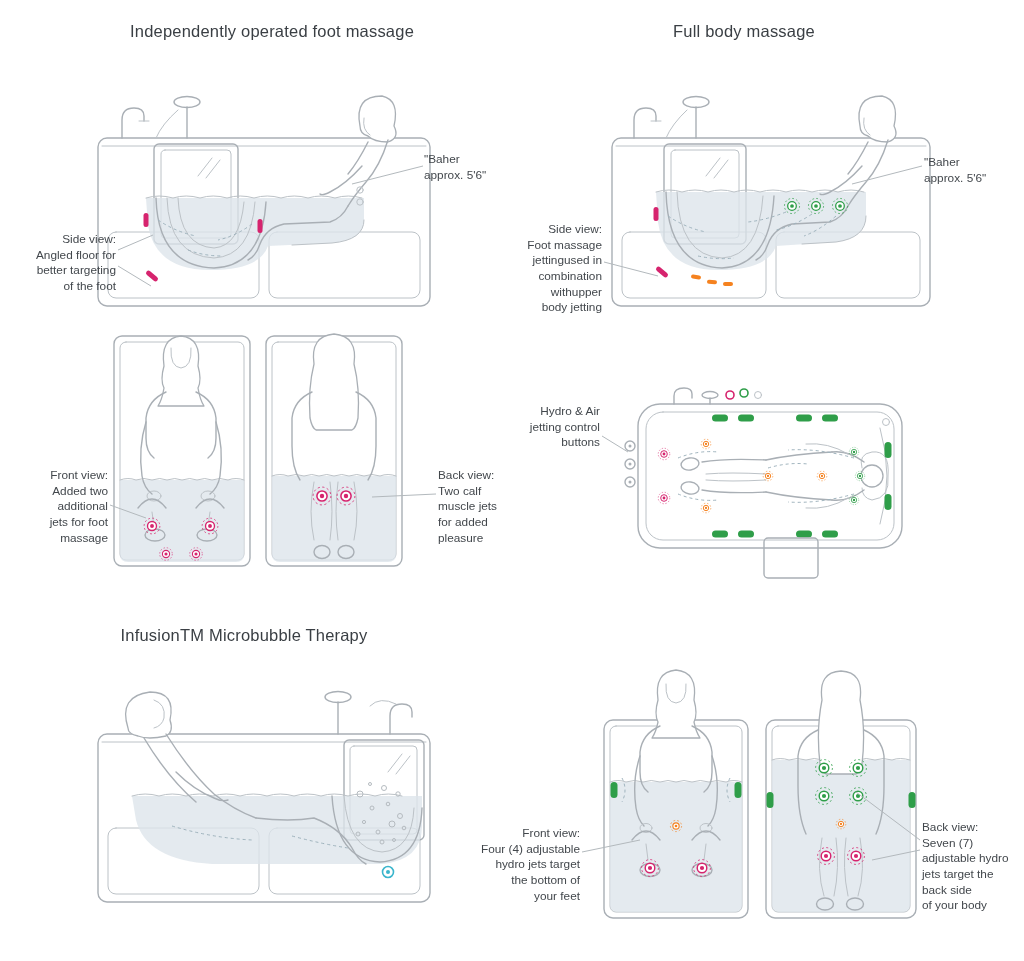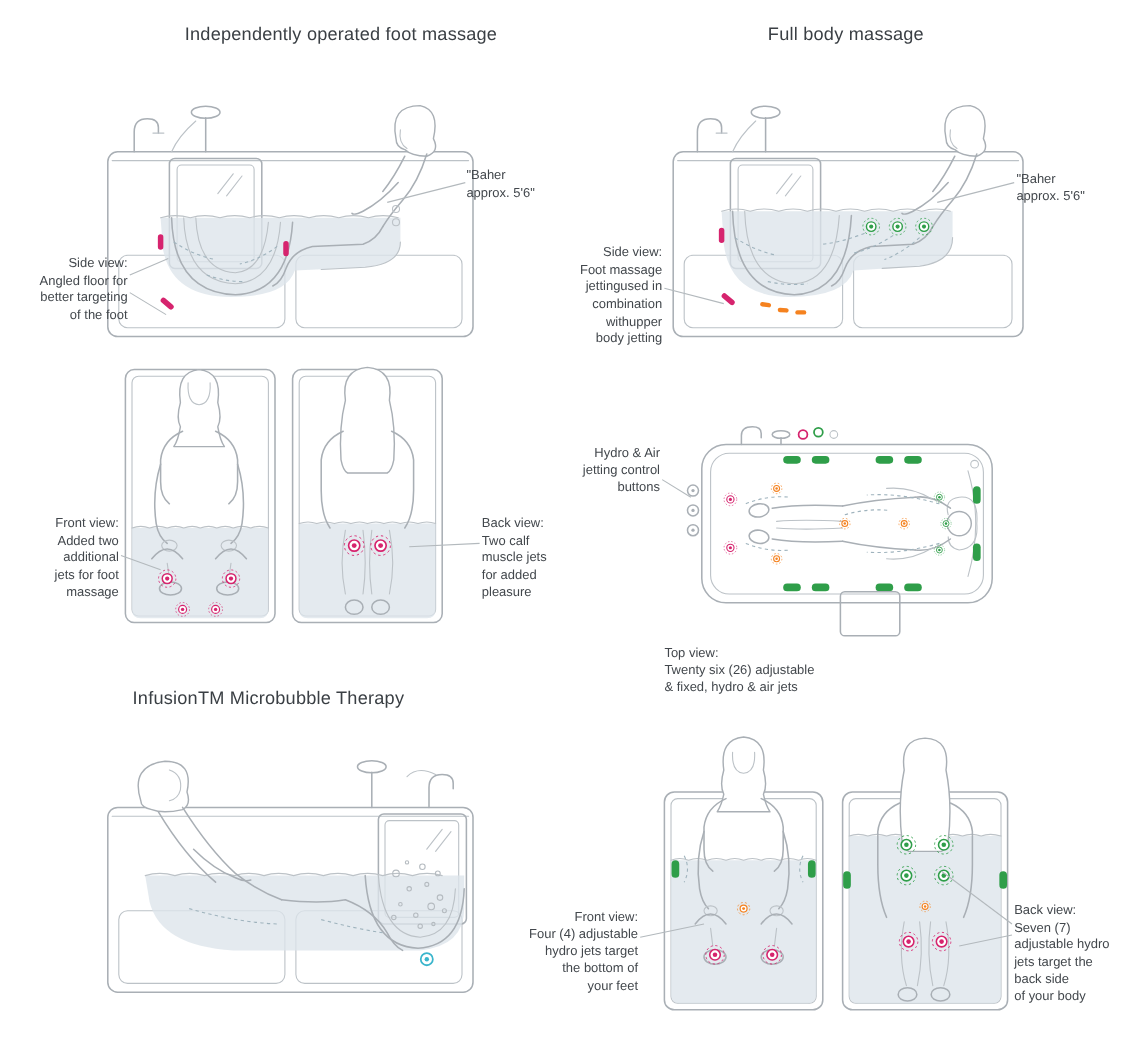--- a/index.html
+++ b/index.html
@@ -51,22 +51,22 @@
         </g>
       <g id="barP">
           <rect x="-2.5" y="-7" width="5" height="14" rx="2.5" fill="#d6246e"></rect>
         </g>
       <g id="barO">
           <rect x="-5" y="-2" width="10" height="4" rx="2" fill="#f5821f"></rect>
         </g>
     </defs>
   </svg>
 
-  <div class="title" style="left:92px; top:22px; width:360px;text-align:right;">Independently operated foot massage</div>
-  <div class="title" style="left:639px; top:22px; width:260px;">Full body massage</div>
+  <div class="title" style="left:92px; top:22px; width:360px;">Independently operated foot massage</div>
+  <div class="title" style="left:614px; top:22px; width:260px;">Full body massage</div>
   <div class="title" style="left:74px; top:626px; width:340px;">InfusionTM Microbubble Therapy</div>
 
   <div class="illus" style="left:92px; top:80px;">
     <svg viewBox="0 0 345 250" width="345" height="250">
       <g>
         <rect x="6" y="58" width="332" height="168" rx="9" class="ln"></rect>
         <line x1="10" y1="66" x2="334" y2="66" class="ln2"></line>
         <rect x="16" y="152" width="151" height="66" rx="8" class="ln2"></rect>
         <rect x="177" y="152" width="151" height="66" rx="8" class="ln2"></rect>
       </g>
@@ -461,23 +461,20 @@
 jets for foot
 massage</div>
   <div class="note" style="left:438px; top:468px; width:90px;">Back view:
 Two calf
 muscle jets
 for added
 pleasure</div>
   <div class="note r" style="left:512px; top:404px; width:88px;">Hydro &amp; Air
 jetting control
 buttons</div>
-  <div class="note" style="left:604px; top:586px; width:172px;">Top view:
-Twenty six (26) adjustable
-&amp; fixed, hydro &amp; air jets</div>
   <div class="note r" style="left:474px; top:826px; width:106px;">Front view:
 Four (4) adjustable
 hydro jets target
 the bottom of
 your feet</div>
   <div class="note" style="left:922px; top:820px; width:104px;">Back view:
 Seven (7)
 adjustable hydro
 jets target the
 back side

